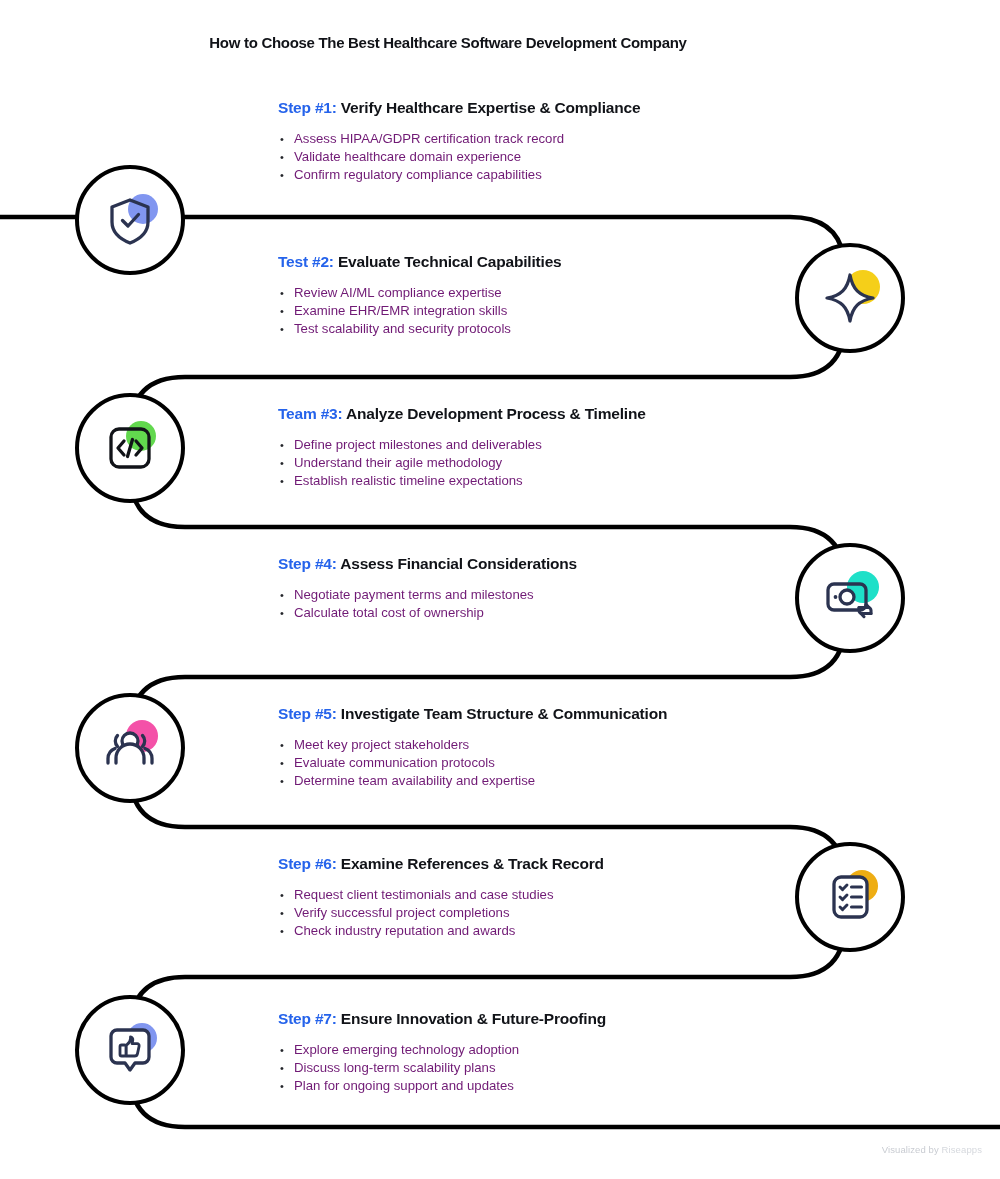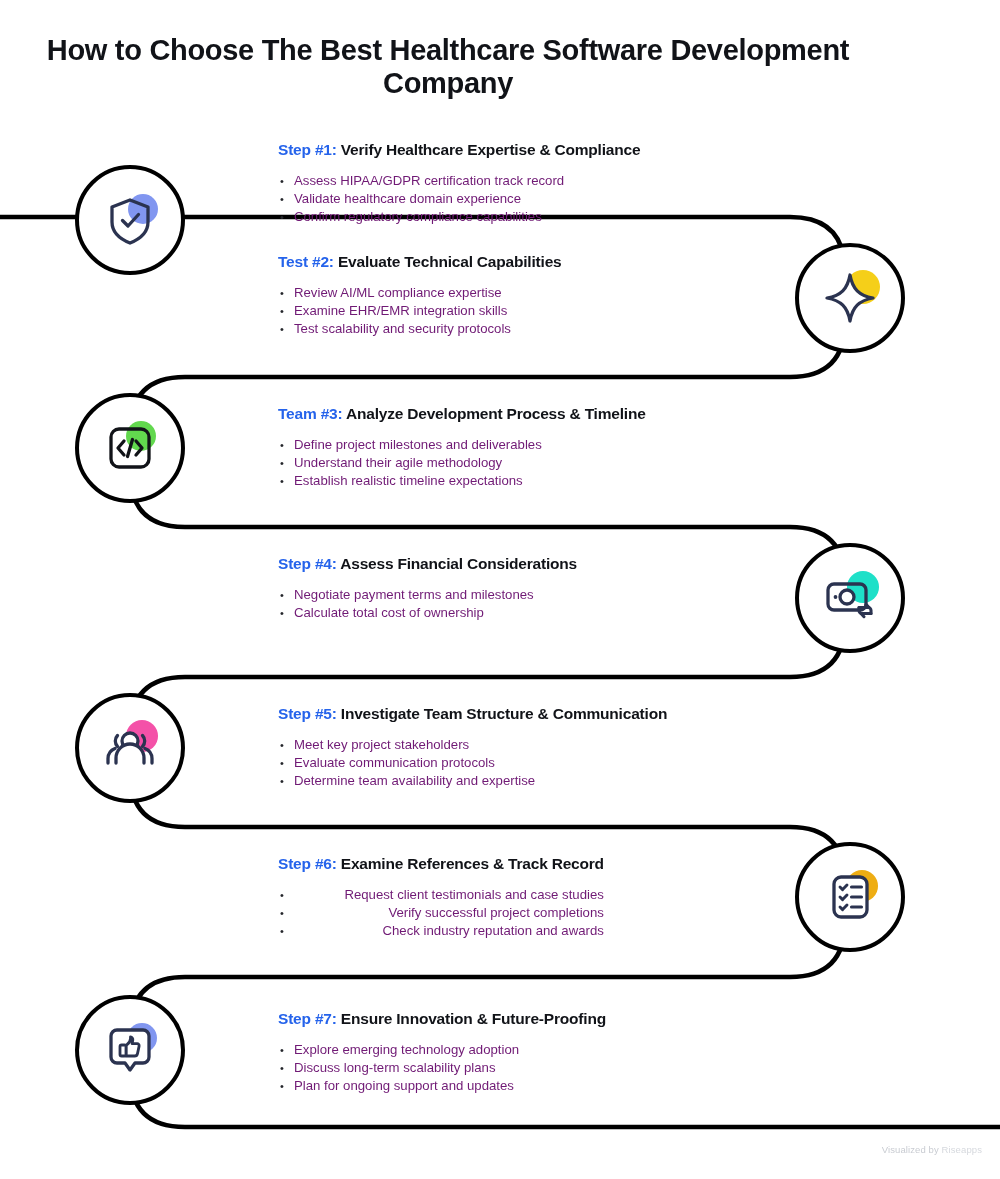--- a/index.html
+++ b/index.html
@@ -8,21 +8,21 @@
     background: #ffffff;
     font-family: "Liberation Sans", sans-serif;
     overflow: hidden;
   }
   #stage { position: relative; width: 1000px; height: 1179px; background:#fff; }
 
   
   .page-title {
     position: absolute; left: 0; top: 34px; width: 896px;
     text-align: center;
-    font-size: 29px; font-weight: 700; color: #111318;
+    font-size: 15px; font-weight: 700; color: #111318;
     letter-spacing: -0.3px;
   }
 
   
   #path-layer { position: absolute; left: 0; top: 0; width: 1000px; height: 1179px; z-index: 1; }
 
   
   .node {
     position: absolute; z-index: 3;
     width: 110px; height: 110px; border-radius: 50%;
@@ -102,21 +102,21 @@
 
   <div class="node" style="left:75px; top:165px;">
     <div class="icon-wrap">
       <div class="blob" style="width:30px;height:30px;left:29px;top:5px;background:#8196f0;"></div>
       <svg width="62" height="62" viewBox="0 0 62 62" fill="none">
         <path d="M31 11 L49 18 V33 C49 43 41 50 31 54 C21 50 13 43 13 33 V18 Z" stroke="#2b3350" stroke-width="3.3" fill="none" stroke-linejoin="round"></path>
         <path d="M23.5 31.5 L29 37 L39.5 25.5" stroke="#2b3350" stroke-width="3.3" fill="none" stroke-linecap="round" stroke-linejoin="round"></path>
       </svg>
     </div>
   </div>
-  <div class="step-block" style="left:278px; top:99px;margin-top:42px;">
+  <div class="step-block" style="left:278px; top:99px;">
     <div class="step-head">
       <span class="step-num">Step #1:</span>
       <span>Verify Healthcare Expertise &amp; Compliance</span>
     </div>
     <ul class="step-list">
       <li>Assess HIPAA/GDPR certification track record</li>
       <li>Validate healthcare domain experience</li>
       <li>Confirm regulatory compliance capabilities</li>
     </ul>
   </div>
@@ -221,21 +221,21 @@
         <rect x="15" y="11" width="33" height="40" rx="7" stroke="#2b3350" stroke-width="3.3" fill="#ffffff"></rect>
         <path d="M21 21 l2.6 2.6 L28 19" stroke="#2b3350" stroke-width="2.9" fill="none" stroke-linecap="round" stroke-linejoin="round"></path>
         <path d="M21 31 l2.6 2.6 L28 29" stroke="#2b3350" stroke-width="2.9" fill="none" stroke-linecap="round" stroke-linejoin="round"></path>
         <path d="M21 41 l2.6 2.6 L28 39" stroke="#2b3350" stroke-width="2.9" fill="none" stroke-linecap="round" stroke-linejoin="round"></path>
         <path d="M32.5 21 h10" stroke="#2b3350" stroke-width="3.1" stroke-linecap="round"></path>
         <path d="M32.5 31 h10" stroke="#2b3350" stroke-width="3.1" stroke-linecap="round"></path>
         <path d="M32.5 41 h10" stroke="#2b3350" stroke-width="3.1" stroke-linecap="round"></path>
       </svg>
     </div>
   </div>
-  <div class="step-block" style="left:278px; top:855px;text-align:right;">
+  <div class="step-block" style="left:278px; top:855px;">
     <div class="step-head">
       <span class="step-num">Step #6:</span>
       <span> Examine References &amp; Track Record</span>
     </div>
     <ul class="step-list">
       <li>Request client testimonials and case studies</li>
       <li>Verify successful project completions</li>
       <li>Check industry reputation and awards</li>
     </ul>
   </div>

